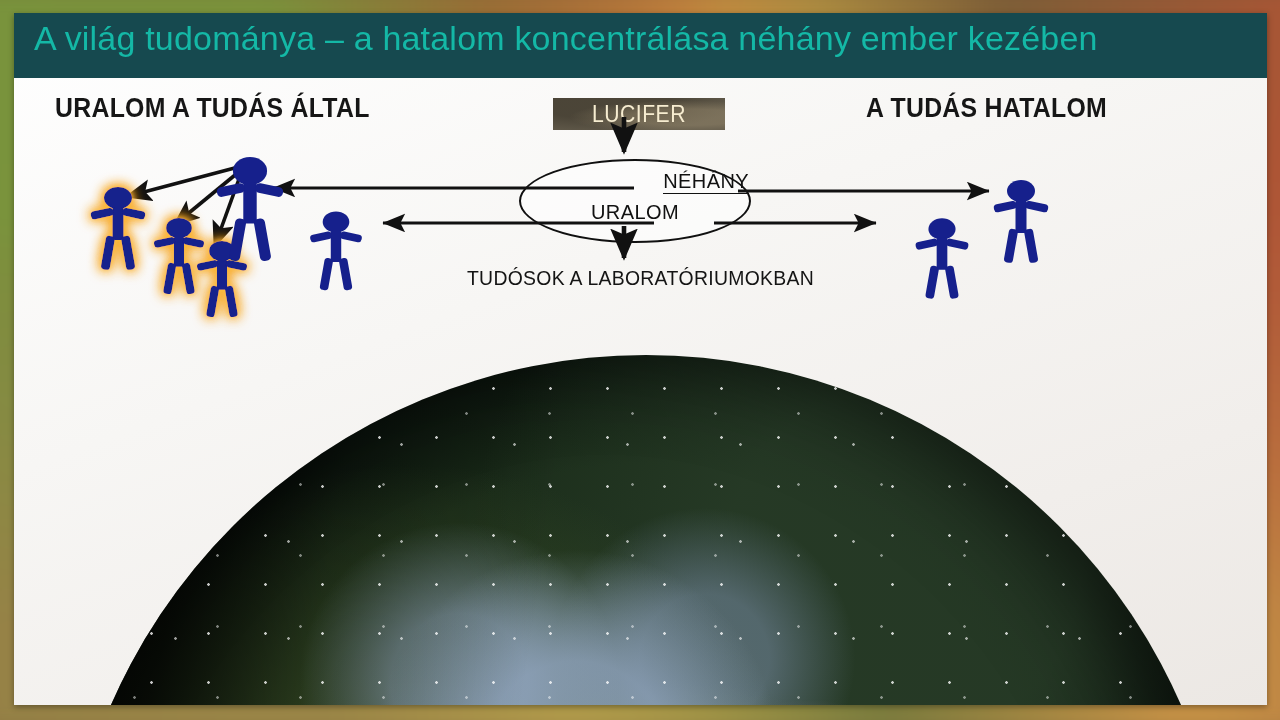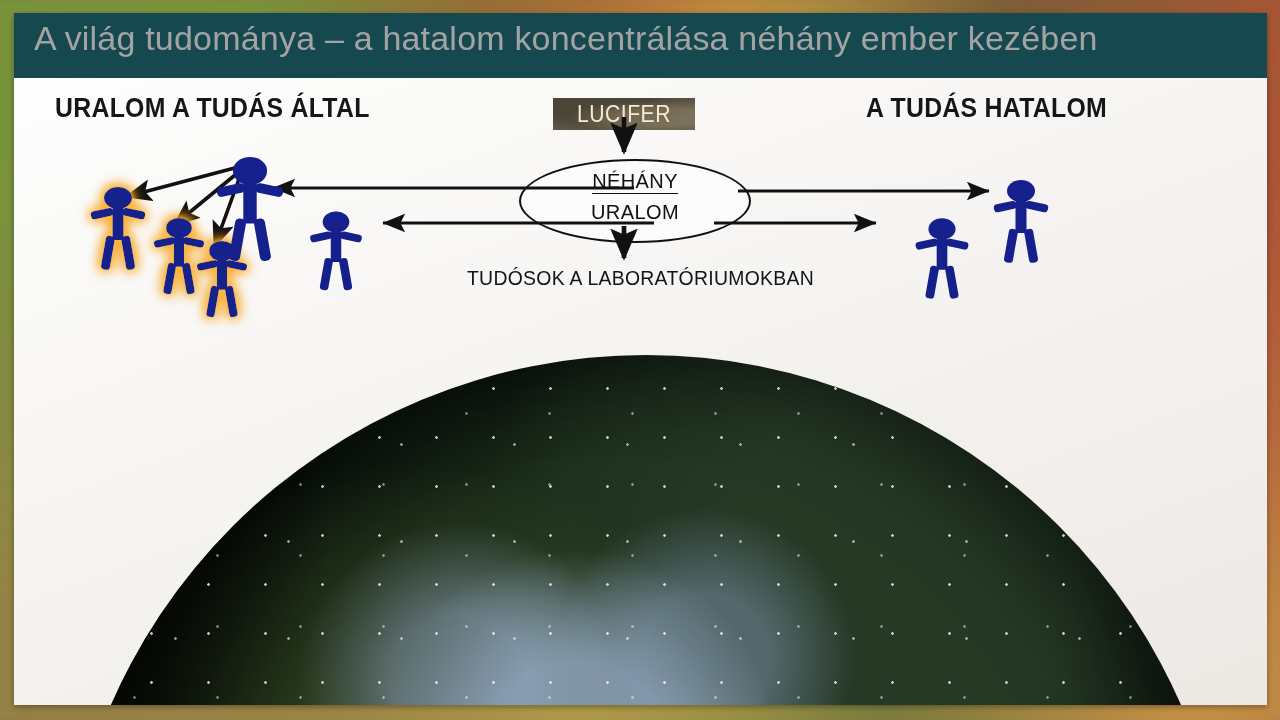--- a/index.html
+++ b/index.html
@@ -38,37 +38,37 @@
     overflow:hidden;
   }
 
   
   #titlebar{
     position:absolute;left:0;top:0;width:1253px;height:65px;
     background:#16494f;
   }
   #titlebar .t{
     position:absolute;left:20px;top:6px;
-    color:#a3a3a3;font-size:34px;letter-spacing:.2px;white-space:nowrap;
+    color:#14b8a6;font-size:34px;letter-spacing:.2px;white-space:nowrap;
     font-family:"Liberation Sans", sans-serif;font-weight:400;
   }
 
   
   .hdg{
     position:absolute;color:#161616;font-weight:bold;font-size:27px;
     letter-spacing:.3px;white-space:nowrap;
     transform:scaleX(.92);transform-origin:left center;
     font-family:"Liberation Sans", sans-serif;
   }
   #hdg-left{left:41px;top:80px;}
   #hdg-right{left:852px;top:80px;}
 
   
   #lucifer{
-    position:absolute;left:539px;top:85px;width:142px;height:32px;
+    position:absolute;left:539px;top:85px;width:172px;height:32px;
     background:#5e5748;
     overflow:hidden;
   }
   #lucifer .tex{
     position:absolute;inset:0;
     background:
       radial-gradient(ellipse at 78% 60%, rgba(160,145,115,.45) 0 30%, rgba(0,0,0,0) 62%),
       radial-gradient(ellipse at 30% 20%, rgba(40,35,25,.35) 0 40%, rgba(0,0,0,0) 75%);
   }
   #lucifer .lbl{
@@ -82,21 +82,21 @@
   #ellipse{
     position:absolute;left:505px;top:146px;width:228px;height:80px;
     border:2.5px solid #101010;border-radius:50%;
     background:rgba(255,255,255,.55);
   }
   .ell-line{
     position:absolute;width:100%;text-align:center;
     color:#111;font-size:20px;letter-spacing:.4px;
     font-family:"Liberation Sans", sans-serif;
   }
-  #ell-1{top:9px;}
+  #ell-1{top:9px;text-align:right;}
   #ell-1 span{border-bottom:1.6px solid #111;padding-bottom:1px;}
   #ell-2{top:40px;}
 
   
   #caption{
     position:absolute;left:0;top:254px;width:1253px;text-align:center;
     color:#141414;font-size:20px;letter-spacing:.3px;
     transform:scaleX(.97);
     font-family:"Liberation Sans", sans-serif;
   }

